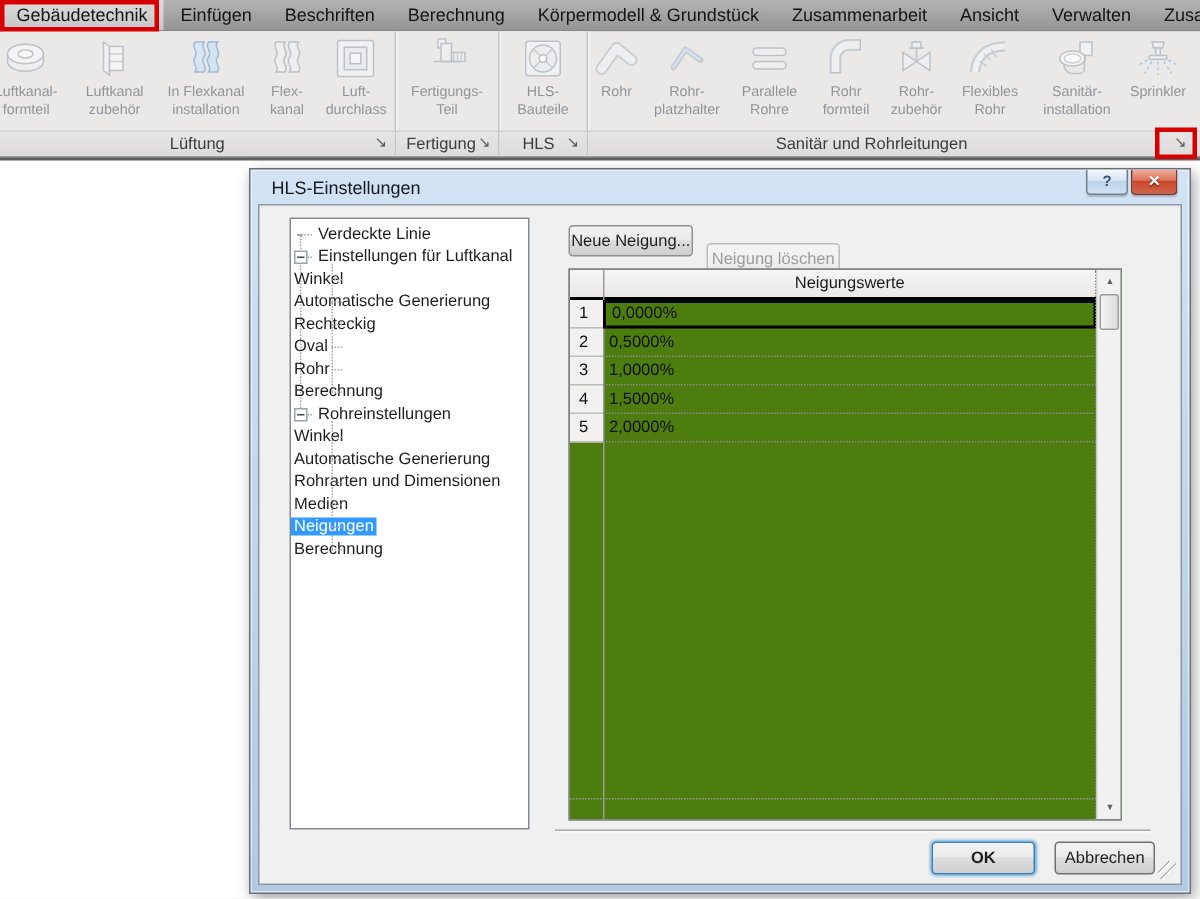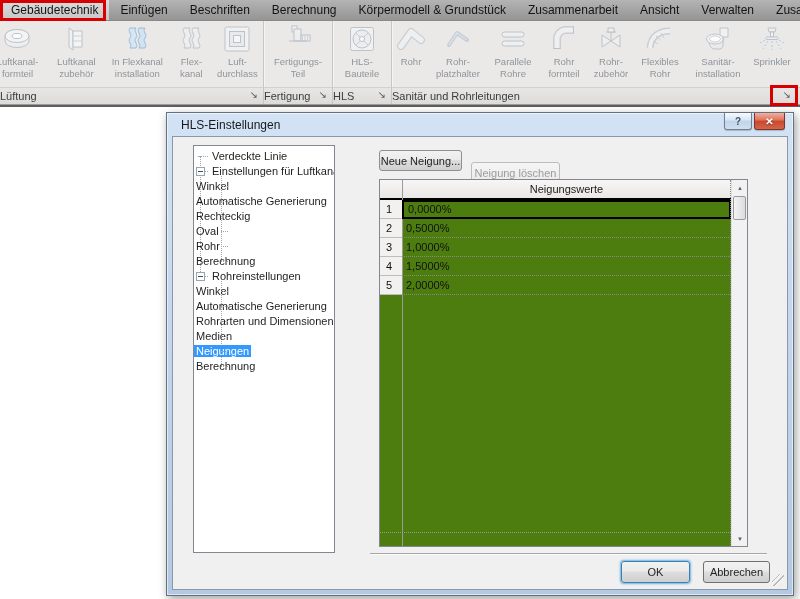--- a/index.html
+++ b/index.html
@@ -22,21 +22,21 @@
   .panel { position:relative; height:83px; border-right:1px solid #c6c6c6; box-shadow:1px 0 0 #f4f4f4; }
   .panel:last-child { border-right:none; box-shadow:none; }
   .panel-buttons { height:66px; display:flex; align-items:flex-start; }
   .rbtn { display:flex; flex-direction:column; align-items:center; padding-top:2px; height:66px; }
   .rbtn .icon { width:32px; height:32px; opacity:.85; }
   .rbtn .lbl { font-size:9.5px; line-height:11px; color:#8f959b; text-align:center; white-space:nowrap; margin-top:1px; }
   .vsep { width:1px; background:#cdcdcd; box-shadow:1px 0 0 #f6f6f6; margin:4px 1px 8px 1px; }
   .panel-footer {
     height:17px; background:linear-gradient(#e7e6e5,#dddcdb);
     border-top:1px solid #d2d1d0; position:relative;
-    display:flex; align-items:center; 
+    display:flex; align-items:center; justify-content:center;
     font-size:11px; color:#3d3d3d; white-space:nowrap;
   }
   .launcher { position:absolute; right:5px; top:1px; font-size:10px; color:#5d5d5d; cursor:pointer; }
   .ribbon-edge { height:3px; background:#5e5e5e; border-top:1px solid #9c9c9c; }
 
   
   .ann { position:absolute; border:3px solid #d60000; z-index:60; pointer-events:none; }
   .ann-tab { left:0; top:0; width:106px; height:21px; }
   .ann-launcher { left:770px; top:85px; width:28px; height:21px; }
 
@@ -54,21 +54,21 @@
         font-size:10px; box-shadow:0 1px 1px rgba(0,0,0,.2); }
   .tb-help { width:28px; background:linear-gradient(#f6fafe,#d7e5f4 45%,#bed4ea 50%,#cfe0f0); color:#41526b; font-weight:bold; }
   .tb-close { width:31px; background:linear-gradient(#f0b0a2,#de7258 45%,#c8482c 50%,#d2654b); border-color:#7e3427;
               color:#fff; font-weight:bold; text-shadow:0 1px 1px rgba(0,0,0,.4); }
   .dlg-client {
     position:absolute; left:5px; top:23px; right:5px; bottom:5px;
     background:#f0f0f0; border:1px solid #8b99a7;
   }
 
   
-  .tree-box { position:absolute; left:20px; top:8px; width:142px; height:408px;
+  .tree-box { position:absolute; left:20px; top:8px; width:160px; height:408px;
               background:#fff; border:1px solid #828790; overflow:hidden; }
   .tree { position:relative; padding-top:3px; font-size:11px; color:#1e1e1e; }
   .titem { height:15px; line-height:15px; position:relative; white-space:nowrap; cursor:default; }
   .titem.lv0 { padding-left:16px; }
   .titem.lv1 { }
   .titem.lv0::before, .titem.lv1::before {
     content:""; position:absolute; top:7px; border-top:1px dotted #a6a6a6; }
   .titem.lv0::before { left:4px; width:10px; }
   .titem.lv1::before { left:27px; width:7px; }
   .expander { position:absolute; left:2px; top:3px; width:9px; height:9px;
@@ -111,21 +111,21 @@
              font-size:6px; color:#5f6166; cursor:pointer; }
   .s-up { top:0; } .s-down { bottom:0; }
   .s-thumb { position:absolute; left:1px; top:16px; width:13px; height:24px; border:1px solid #9b9b9b; border-radius:2px;
              background:linear-gradient(90deg,#f4f4f4,#dcdcdc); cursor:pointer; }
 
   
   .hsep { position:absolute; left:197px; right:20px; top:416px; border-top:1px solid #a7a7a7; box-shadow:0 1px 0 #fbfbfb; }
   .fbtn { position:absolute; top:424px; height:22px; font-size:11px; color:#1e1e1e; cursor:pointer;
           border:1px solid #707070; border-radius:3px;
           background:linear-gradient(#f2f2f2,#ebebeb 45%,#dddddd 50%,#cfcfcf); }
-  .btn-ok { left:448px; width:69px; border-color:#3c7fb1; box-shadow:0 0 2px 1px #6db2e3; }
+  .btn-ok { left:448px; width:69px; border-color:#3c7fb1; box-shadow:0 0 2px 1px #6db2e3;font-weight:bold; }
   .btn-cancel { left:530px; width:67px; }
   .grip { position:absolute; right:3px; bottom:3px; width:12px; height:12px;
           background:
             linear-gradient(135deg, transparent 0 5px, #aaa 5px 6px, #fff 6px 7px, transparent 7px 9px, #aaa 9px 10px, #fff 10px 11px, transparent 11px);
           opacity:.8; }
 </style>
 </head>
 <body>
 
 <div class="ribbon">

